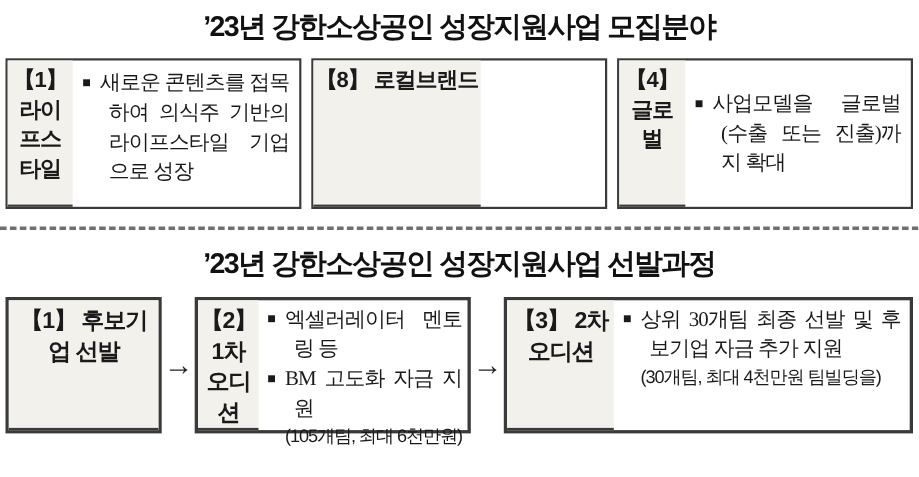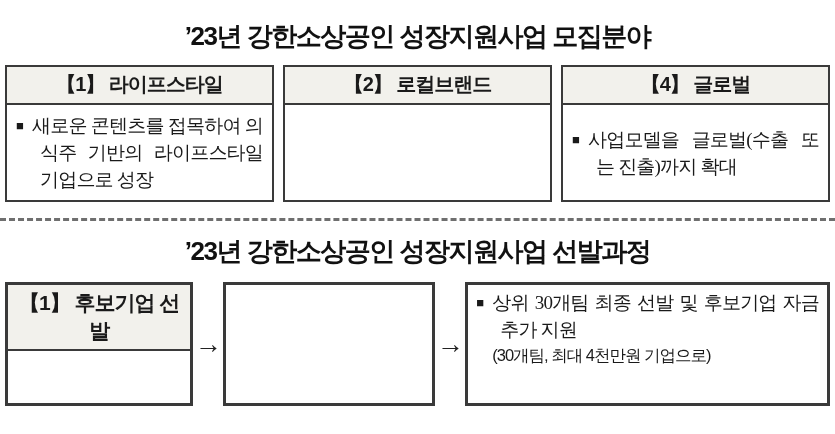--- a/index.html
+++ b/index.html
@@ -12,35 +12,35 @@
   .page { position: relative; width: 835px; height: 434px; }
 
   .sec-title {
     text-align: center;
     font-weight: 800;
     font-size: 26px;
     line-height: 32px;
     letter-spacing: -1.5px;
     color: #111;
   }
-  .sec-title.first { margin: 20px 0 13px 0; }
+  .sec-title.first { margin: 8px 0 13px 0; }
   .sec-title.second { margin: 14px 0 15px 0; }
 
   .box-row {
     display: flex;
     align-items: stretch;
     padding: 0 5px;
   }
   .box-row.top { gap: 9px; }
 
   .info-box {
     border: 2px solid #3a3a3a;
     background: #ffffff;
     display: flex;
-    flex-direction: column;
+    flex-direction: row;
     box-sizing: border-box;
   }
   .box-row.top .info-box { flex: 1 1 0; height: 137px; }
 
   .info-box .hdr {
     background: #f2f1ec;
     border-bottom: 2px solid #3a3a3a;
     text-align: center;
     font-weight: 800;
     font-size: 20px;
@@ -115,21 +115,21 @@
     <div class="info-box">
       <div class="hdr">【1】 라이프스타일</div>
       <div class="bdy">
         <div class="bullet-line">
           <span class="bullet">■</span><span>새로운 콘텐츠를 접목하여 의식주 기반의 라이프스타일 기업으로 성장</span>
         </div>
       </div>
     </div>
 
     <div class="info-box">
-      <div class="hdr">【2】 로컬브랜드</div>
+      <div class="hdr">【8】 로컬브랜드</div>
     </div>
 
     <div class="info-box">
       <div class="hdr">【4】 글로벌</div>
       <div class="bdy v-center">
         <div class="inner">
           <div class="bullet-line">
             <span class="bullet">■</span><span>사업모델을 글로벌(수출 또는 진출)까지 확대</span>
           </div>
         </div>
@@ -144,28 +144,39 @@
 
   <div class="box-row bottom">
 
     <div class="info-box sel-box sel-box1">
       <div class="hdr">【1】 후보기업 선발</div>
     </div>
 
     <div class="flow-arrow">→</div>
 
     <div class="info-box sel-box sel-box2">
+      <div class="hdr">【2】 1차 오디션</div>
+      <div class="bdy">
+        <div class="bullet-line">
+          <span class="bullet">■</span><span>엑셀러레이터 멘토링 등</span>
+        </div>
+        <div class="bullet-line">
+          <span class="bullet">■</span><span>BM 고도화 자금 지원</span>
+        </div>
+        <div class="note-line">(105개팀, 최대 6천만원)</div>
+      </div>
     </div>
 
     <div class="flow-arrow">→</div>
 
     <div class="info-box sel-box sel-box3">
+      <div class="hdr">【3】 2차 오디션</div>
       <div class="bdy">
         <div class="bullet-line">
           <span class="bullet">■</span><span>상위 30개팀 최종 선발 및 후보기업 자금 추가 지원</span>
         </div>
-        <div class="note-line">(30개팀, 최대 4천만원 기업으로)</div>
+        <div class="note-line">(30개팀, 최대 4천만원 팀빌딩을)</div>
       </div>
     </div>
 
   </div>
 
 </div>
 
 </body></html>

